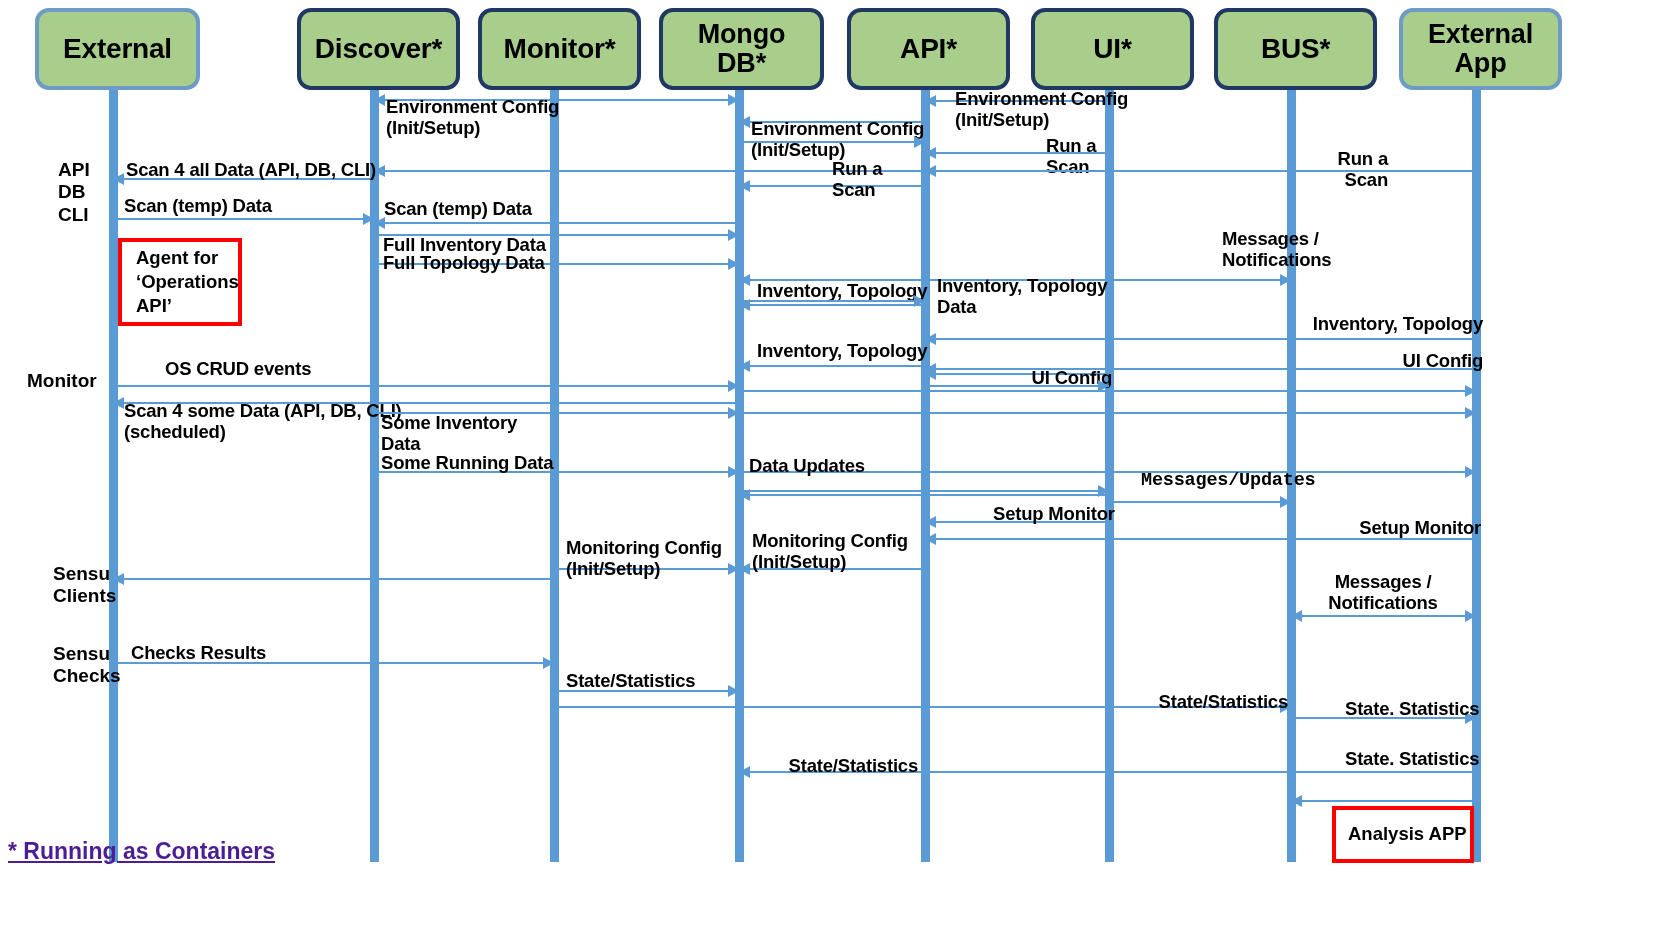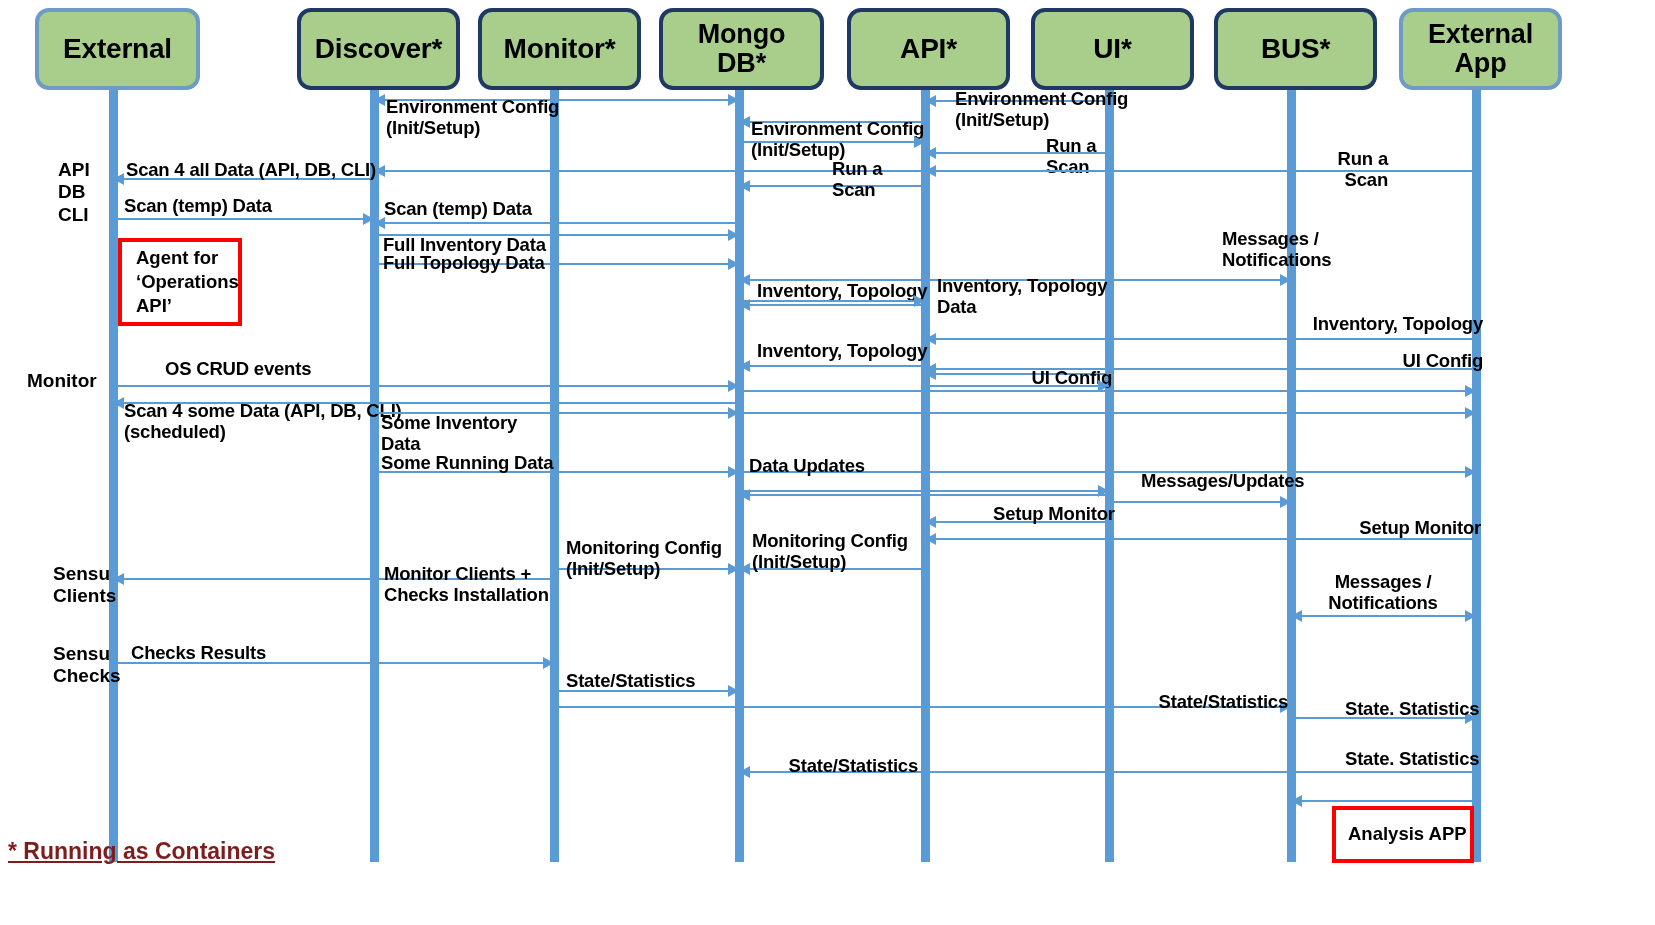--- a/index.html
+++ b/index.html
@@ -74,21 +74,21 @@
     box-sizing:border-box;
     font-weight:bold;font-size:18.5px;color:#000;
     line-height:1.3;
     white-space:pre-line;
     display:flex;align-items:center;
   }
   .redbox span{display:block;}
 
   .footnote{
     position:absolute;
-    font-weight:bold;font-size:23px;color:#7f1d1d;
+    font-weight:bold;font-size:23px;color:#4c1d95;
     text-decoration:underline;
   }
 </style>
 </head>
 <body>
 
 <div id="canvas">
     <div class="lifeline" style="left: 108.5px; top: 90px; height: 772px; width: 9px;"></div>
     <div class="lifeline" style="left: 369.5px; top: 90px; height: 772px; width: 9px;"></div>
     <div class="lifeline" style="left: 549.5px; top: 90px; height: 772px; width: 9px;"></div>
@@ -187,21 +187,21 @@
     <div class="msg" style="left: 374px; top: 471px; width: 365px;"></div>
     <div class="arrowhead ah-right" style="left: 728px; top: 466px;"></div>
     <div class="mlabel" style="left: 381px; top: 452px;">Some Running  Data</div>
     <div class="msg" style="left: 739px; top: 471px; width: 737px;"></div>
     <div class="arrowhead ah-right" style="left: 1465px; top: 466px;"></div>
     <div class="msg" style="left: 739px; top: 490px; width: 370px;"></div>
     <div class="arrowhead ah-right" style="left: 1098px; top: 485px;"></div>
     <div class="mlabel" style="left: 749px; top: 455px;">Data Updates</div>
     <div class="msg" style="left: 1109px; top: 501px; width: 182px;"></div>
     <div class="arrowhead ah-right" style="left: 1280px; top: 496px;"></div>
-    <div class="mlabel" style="left: 1141px; top: 470px;">Messages/Updates</div>
+    <div class="mlabel" style="left: 1141px; top: 470px; font-family: Liberation Mono, monospace;">Messages/Updates</div>
     <div class="msg" style="left: 739px; top: 494px; width: 370px;"></div>
     <div class="arrowhead ah-left" style="left: 739px; top: 489px;"></div>
     <div class="msg" style="left: 925px; top: 521px; width: 184px;"></div>
     <div class="arrowhead ah-left" style="left: 925px; top: 516px;"></div>
     <div class="mlabel" style="left: 993px; top: 503px;">Setup Monitor</div>
     <div class="msg" style="left: 925px; top: 538px; width: 551px;"></div>
     <div class="arrowhead ah-left" style="left: 925px; top: 533px;"></div>
     <div class="mlabel rt" style="left: 1481px; top: 517px;">Setup Monitor</div>
     <div class="msg" style="left: 739px; top: 568px; width: 186px;"></div>
     <div class="arrowhead ah-left" style="left: 739px; top: 563px;"></div>
@@ -211,22 +211,20 @@
     <div class="arrowhead ah-right" style="left: 728px; top: 563px;"></div>
     <div class="mlabel" style="left: 566px; top: 537px;">Monitoring  Config
 (Init/Setup)</div>
     <div class="msg" style="left: 1291px; top: 615px; width: 185px;"></div>
     <div class="arrowhead ah-right" style="left: 1465px; top: 610px;"></div>
     <div class="arrowhead ah-left" style="left: 1291px; top: 610px;"></div>
     <div class="mlabel ctr" style="left: 1383px; top: 571px;">Messages /
 Notifications</div>
     <div class="msg" style="left: 113px; top: 578px; width: 441px;"></div>
     <div class="arrowhead ah-left" style="left: 113px; top: 573px;"></div>
-    <div class="mlabel" style="left: 384px; top: 563px;">Monitor Clients +
-Checks Installation</div>
     <div class="msg" style="left: 113px; top: 662px; width: 441px;"></div>
     <div class="arrowhead ah-right" style="left: 543px; top: 657px;"></div>
     <div class="mlabel" style="left: 131px; top: 642px;">Checks Results</div>
     <div class="msg" style="left: 554px; top: 690px; width: 185px;"></div>
     <div class="arrowhead ah-right" style="left: 728px; top: 685px;"></div>
     <div class="mlabel" style="left: 566px; top: 670px;">State/Statistics</div>
     <div class="msg" style="left: 554px; top: 706px; width: 737px;"></div>
     <div class="arrowhead ah-right" style="left: 1280px; top: 701px;"></div>
     <div class="mlabel rt" style="left: 1288px; top: 691px;">State/Statistics</div>
     <div class="msg" style="left: 1291px; top: 717px; width: 185px;"></div>

